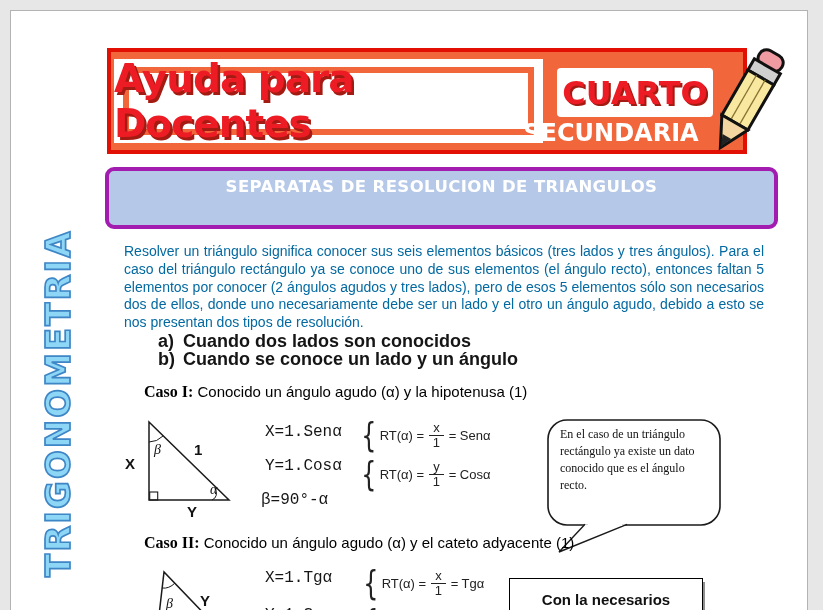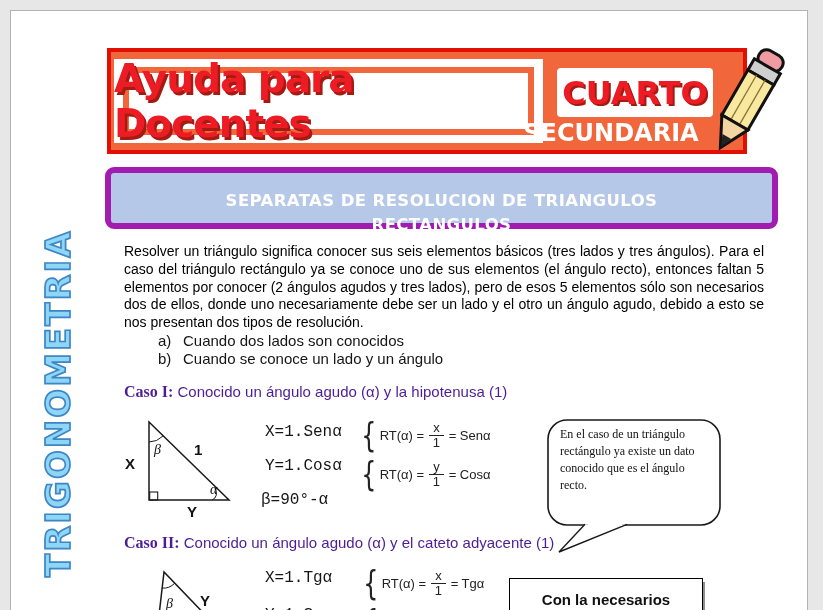--- a/index.html
+++ b/index.html
@@ -22,37 +22,37 @@
              border-radius:4px;display:flex;align-items:center;justify-content:center;
              font-family:"DejaVu Sans",sans-serif;font-weight:bold;font-size:32px;
              color:#ed1c24;text-shadow:2px 2px 0 #a31b12;}
   .secundaria{left:416px;top:66px;width:168px;height:30px;display:flex;align-items:center;
               justify-content:center;font-family:"DejaVu Sans",sans-serif;font-weight:bold;
               font-size:24px;color:#fff;text-align:center;}
   .pencil{left:586px;top:-12px;width:96px;height:126px;z-index:3;}
 
   
   .titlebox{left:94px;top:156px;width:673px;height:62px;background:#b5c8e8;
-            border:6px solid #a21caf;border-radius:9px;box-sizing:border-box;
+            border:4px solid #a21caf;border-radius:9px;box-sizing:border-box;
             text-align:center;font-family:"DejaVu Sans",sans-serif;font-weight:bold;
-            font-size:16.5px;color:#ffffff;letter-spacing:0.4px;padding-top:16px;
+            font-size:16.5px;color:#ffffff;letter-spacing:0.4px;padding-top:4px;
             line-height:24px;}
 
   
   .sidebar-label{left:27px;top:566px;transform-origin:0 0;transform:rotate(-90deg);
                  font-family:"DejaVu Sans",sans-serif;font-weight:bold;font-size:34px;
                  letter-spacing:2px;color:#8ed6f6;-webkit-text-stroke:1.7px #3e86c6;
                  white-space:nowrap;}
 
   
   .intro{left:113px;top:232px;width:640px;font-size:14px;line-height:17.8px;
-         text-align:justify;color:#000000;}
-  .options{left:147px;top:321px;font-size:15px;line-height:18px;color:#151515;}
+         text-align:justify;color:#0369a1;}
+  .options{left:147px;top:321px;font-size:18px;line-height:18px;color:#151515;font-weight:bold;}
   .opt-marker{display:inline-block;width:25px;}
-  .caso-heading{font-size:15px;color:#4c1d95;white-space:nowrap;}
+  .caso-heading{font-size:15px;color:#000000;white-space:nowrap;margin-left:20px;}
   .caso-bold{font-family:"Liberation Serif",serif;font-weight:bold;font-size:16px;}
 
   .eq{font-size:16px;color:#151515;white-space:nowrap;font-family:Liberation Mono, monospace;}
 
   .rt{display:flex;align-items:center;font-size:13px;color:#222;white-space:nowrap;height:38px;}
   .brace{font-size:34px;font-weight:400;font-family:"DejaVu Sans",sans-serif;
          transform:scaleX(0.7);line-height:1;margin-right:0;}
   .frac{display:inline-block;text-align:center;margin:0 5px;}
   .frac .num{display:block;border-bottom:1.2px solid #222;padding:0 4px;line-height:14px;}
   .frac .den{display:block;line-height:14px;}
@@ -89,21 +89,20 @@
         <line x1="44" y1="33" x2="44" y2="85" stroke="#8a7434" stroke-width="1.3"></line>
         <line x1="54" y1="33" x2="54" y2="85" stroke="#8a7434" stroke-width="1.3"></line>
         <polygon points="34,85 64,85 49,114" fill="#f2d5a0" stroke="#111" stroke-width="3"></polygon>
         <polygon points="44,101 54,101 49,113" fill="#222"></polygon>
       </g>
     </svg>
   </div>
 
   <div class="abs titlebox">
     <div>SEPARATAS DE RESOLUCION DE TRIANGULOS</div>
-    <div>RECTANGULOS</div>
   </div>
 
   <div class="abs sidebar-label">TRIGONOMETRIA</div>
 
   <div class="abs intro">Resolver un triángulo significa conocer sus seis elementos básicos (tres lados y tres ángulos). Para el caso del triángulo rectángulo ya se conoce uno de sus elementos (el ángulo recto), entonces faltan 5 elementos por conocer (2 ángulos agudos y tres lados), pero de esos 5 elementos sólo son necesarios dos de ellos, donde uno necesariamente debe ser un lado y el otro un ángulo agudo, debido a esto se nos presentan dos tipos de resolución.</div>
 
   <div class="abs options">
     <div>
       <span class="opt-marker">a)</span><span>Cuando dos lados son conocidos</span>
     </div>

